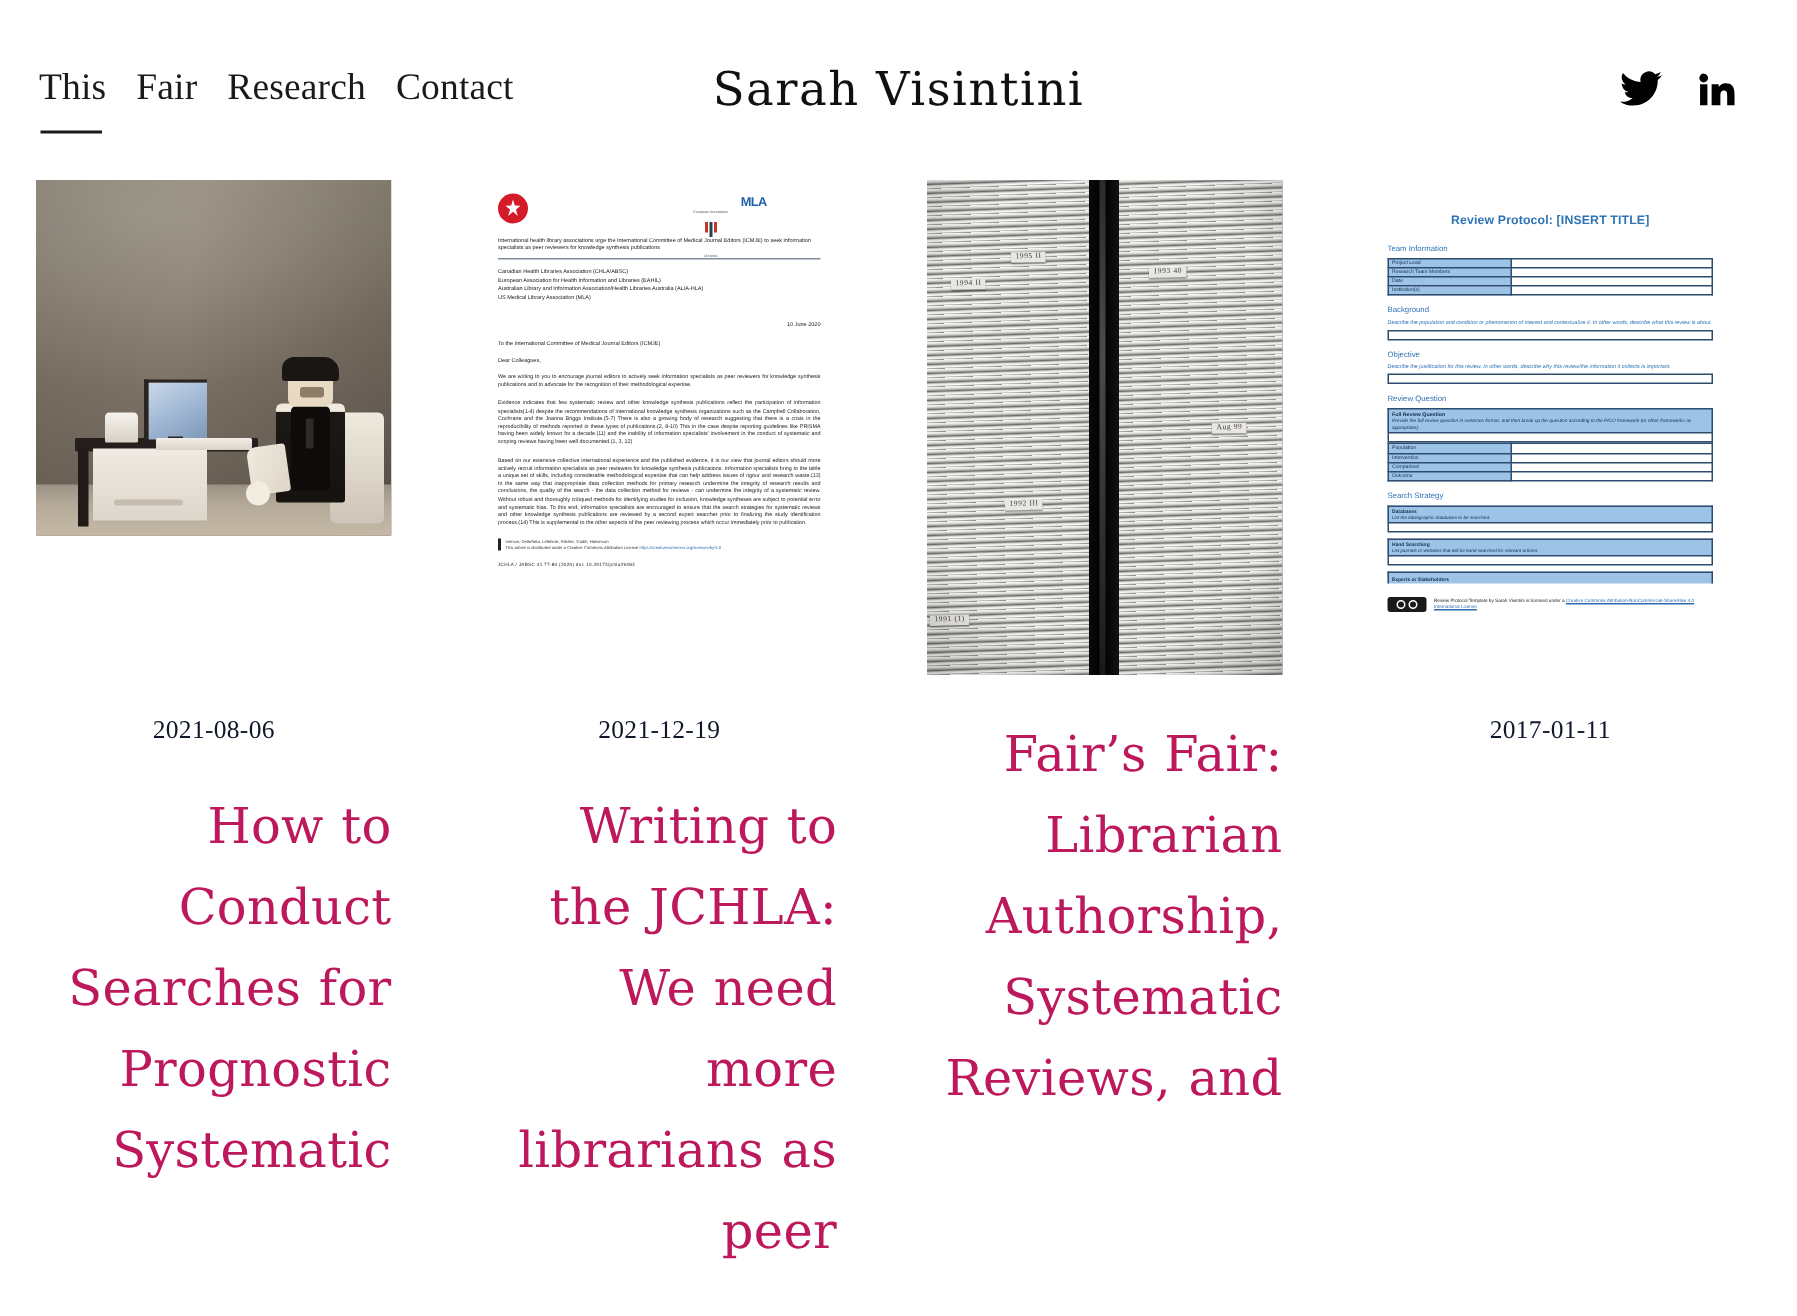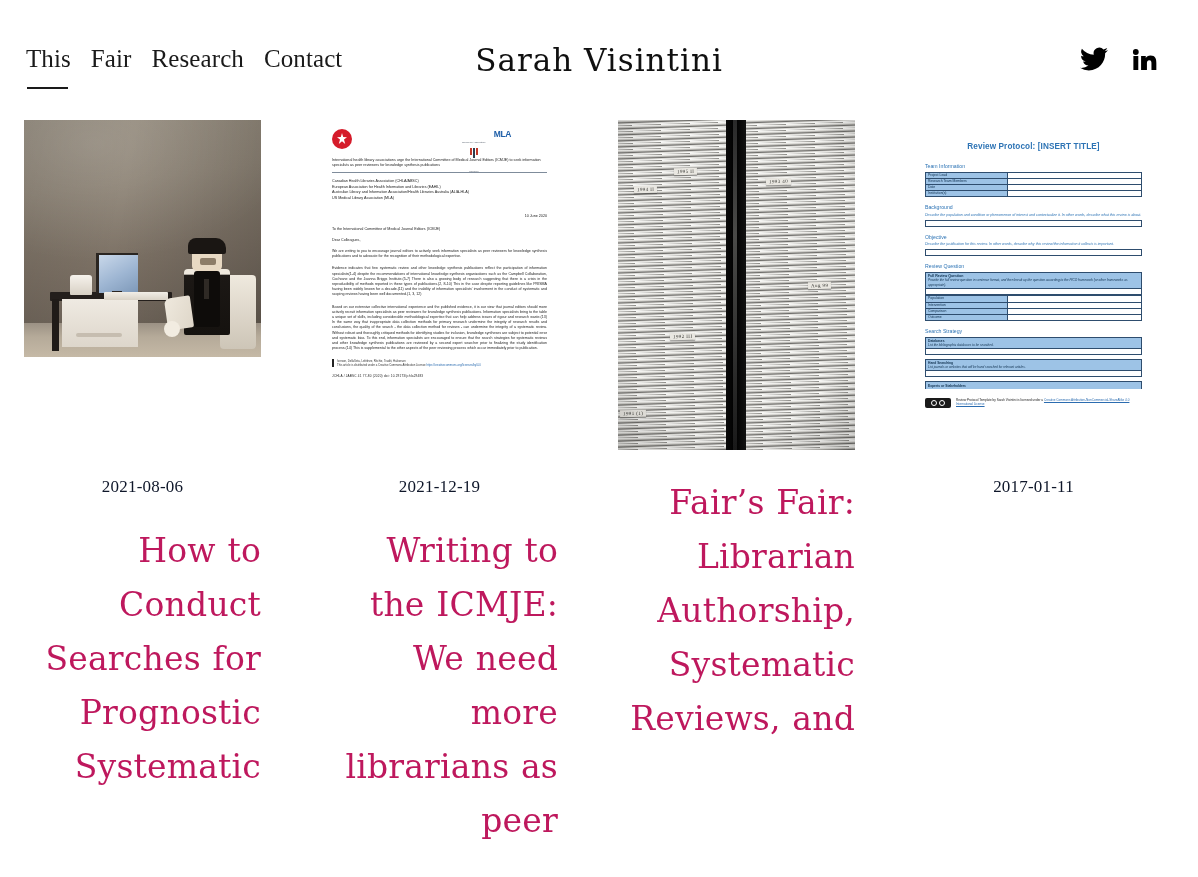--- a/index.html
+++ b/index.html
@@ -450,21 +450,21 @@
           <div>Iverson, DellaSeta, Lefebvre, Ritchie, Traditi, Halvorson</div>
           <div>
             <span>This article is distributed under a Creative Commons Attribution License</span>
             <span class="lnk">https://creativecommons.org/licenses/by/4.0</span>
           </div>
         </div>
         <div class="cite">JCHLA / JABSC 41 77-80 (2020) doi: 10.29173/jchla29483</div>
       </div>
     </div>
     <div class="post-date">2021-12-19</div>
-    <h2 class="post-title">Writing to the ICMJE: We need more librarians as peer</h2>
+    <h2 class="post-title">Writing to the JCHLA: We need more librarians as peer</h2>
   </article>
 
   <article class="post-card">
     <div class="thumb-wrap">
       <div class="files-photo">
         <div class="stack left"></div>
         <div class="stack right"></div>
         <div class="gap"></div>
         <span class="label" style="left:56px;  top:48px;">1995 II</span>
         <span class="label" style="left:16px;  top:66px;">1994 II</span>

